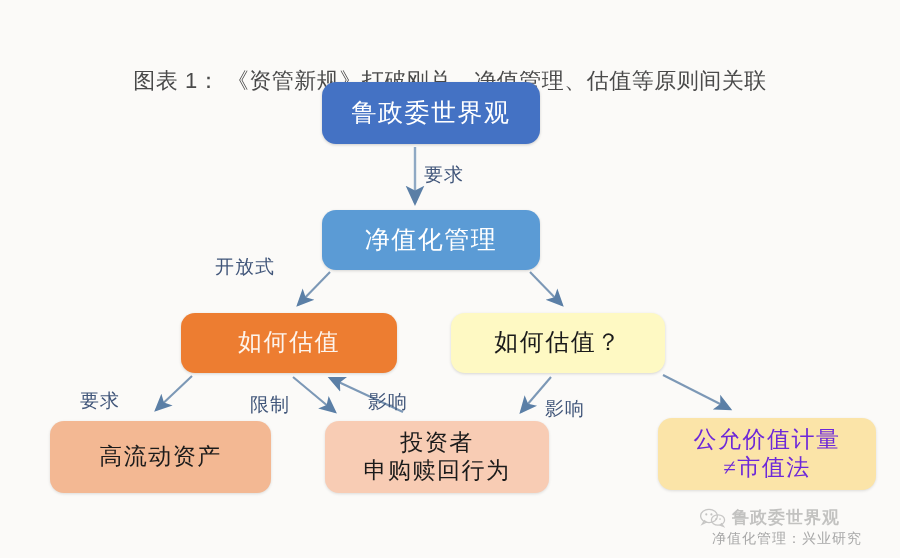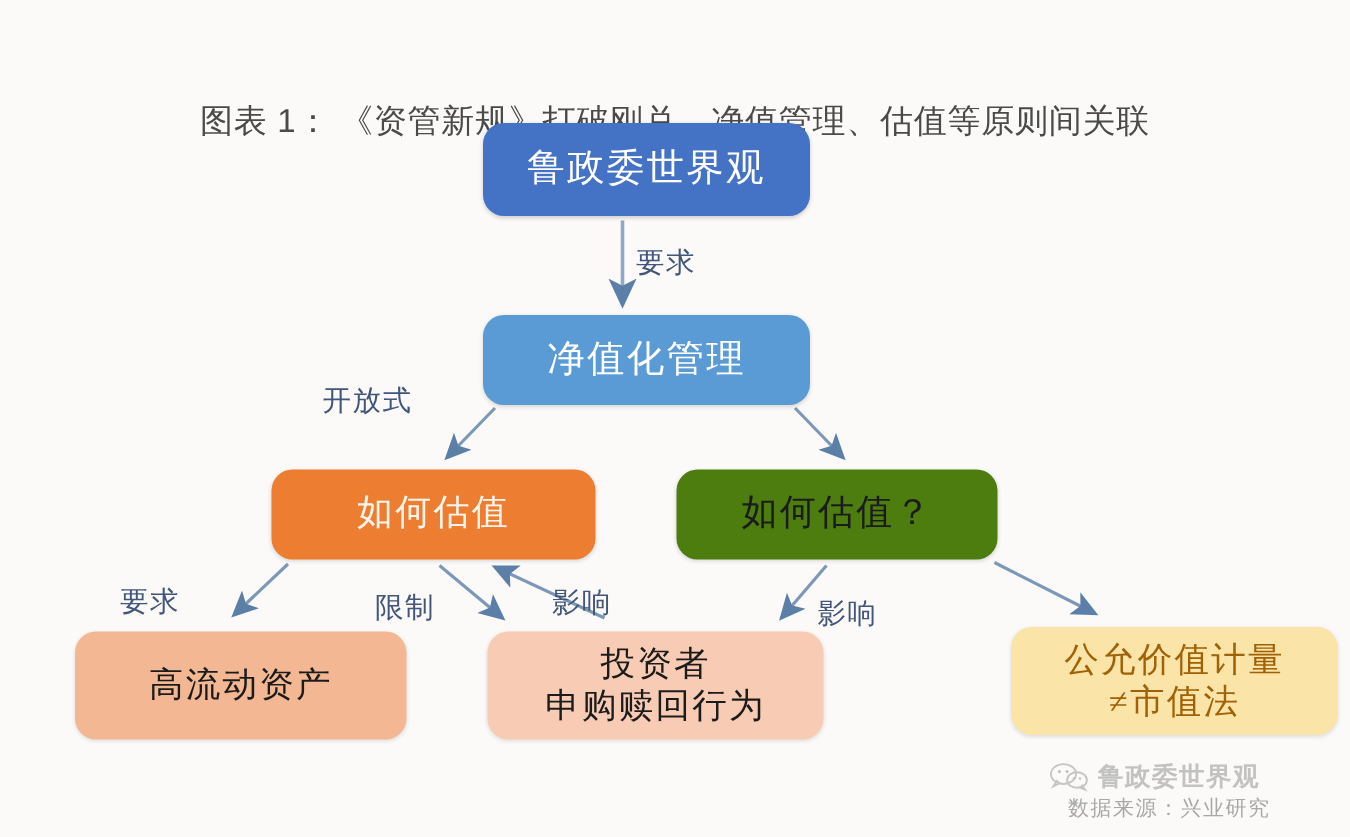--- a/index.html
+++ b/index.html
@@ -48,39 +48,38 @@
     background:#5b9bd5;color:#ffffff;font-size:25px;
     box-shadow:0 1px 3px rgba(0,0,0,.15);
   }
   .n-liq{
     left:181px;top:313px;width:216px;height:60px;
     background:#ed7d31;color:#fdf4ec;font-size:24px;
     box-shadow:0 1px 3px rgba(0,0,0,.15);
   }
   .n-val{
     left:451px;top:313px;width:214px;height:60px;
-    background:#4d7c0f;color:#1b1b1b;font-size:24px;
+    background:#fef9c3;color:#1b1b1b;font-size:24px;
     box-shadow:0 1px 3px rgba(0,0,0,.15);
   }
   .n-hi{
     left:50px;top:421px;width:221px;height:72px;
     background:#f3b893;color:#1b1b1b;font-size:23px;
     box-shadow:0 1px 3px rgba(0,0,0,.12);
   }
   .n-inv{
     left:325px;top:421px;width:224px;height:72px;
     background:#f8ccb4;color:#1b1b1b;font-size:23px;
     box-shadow:0 1px 3px rgba(0,0,0,.12);
     text-align:center;
   }
   .n-fair{
     left:658px;top:418px;width:218px;height:72px;
-    background:#fbe4a8;color:#a16207;font-size:23px;
+    background:#fbe4a8;color:#6d28d9;font-size:23px;
     box-shadow:0 1px 3px rgba(0,0,0,.12);
-    margin-left:16px;
   }
 
   
   #arrows{position:absolute;left:0;top:0;width:900px;height:558px;}
 
   
   .elabel{
     position:absolute;
     color:#41567a;
     font-size:19px;
@@ -194,15 +193,15 @@
       <circle cx="6.3" cy="6.4" r="1.05" fill="#6f6f6f"></circle>
       <circle cx="11.4" cy="6.4" r="1.05" fill="#6f6f6f"></circle>
       <ellipse cx="18" cy="12" rx="6.6" ry="5.2" fill="none" stroke="#7a7a7a" stroke-width="1.3"></ellipse>
       <path d="M21.4,15.7 L23.4,18.4 L20.2,17.2 Z" fill="none" stroke="#7a7a7a" stroke-width="1.3"></path>
       <circle cx="16" cy="11" r="0.85" fill="#6f6f6f"></circle>
       <circle cx="20" cy="11" r="0.85" fill="#6f6f6f"></circle>
     </svg>
     <span class="wm-text">鲁政委世界观</span>
   </div>
 
-  <div class="source">数据来源：兴业研究</div>
+  <div class="source">净值化管理：兴业研究</div>
 
 </div>
 
 </body></html>

